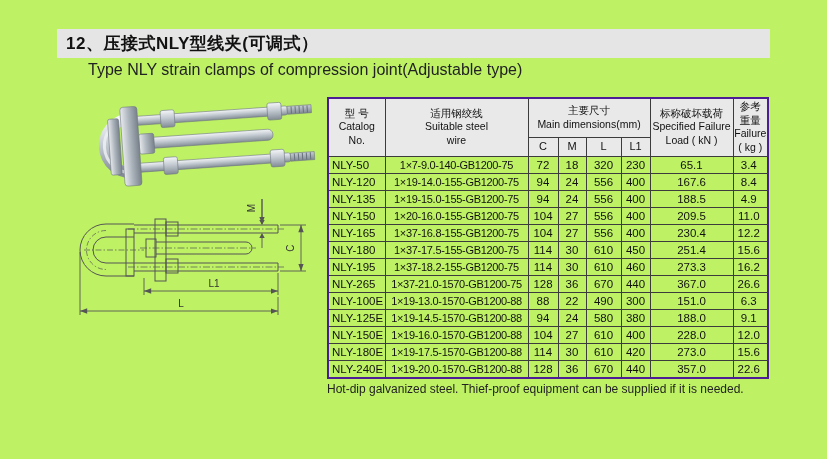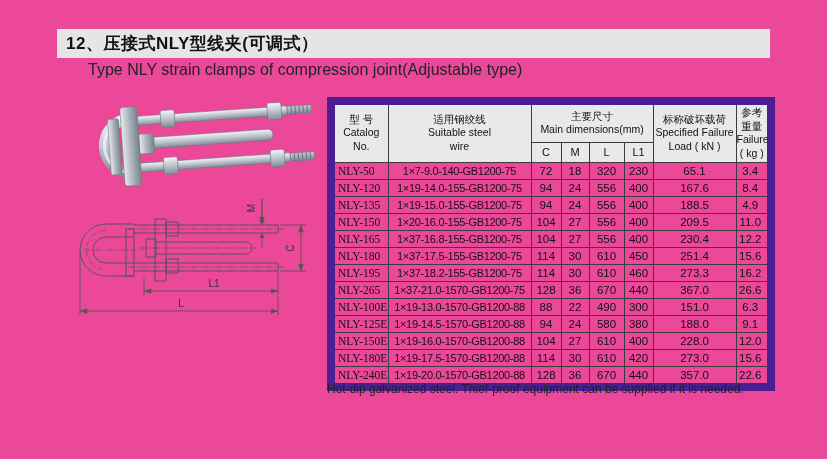--- a/index.html
+++ b/index.html
@@ -4,21 +4,21 @@
 <style>
   * { margin: 0; padding: 0; box-sizing: border-box; }
   html, body { background: #ffffff; }
   body {
     width: 827px; height: 459px;
     position: relative;
     font-family: "Liberation Sans", "DejaVu Sans", sans-serif;
     color: #1a1a1a;
     overflow: hidden;
   }
-  .page { position: absolute; inset: 0; background: #ec4899; }
+  .page { position: absolute; inset: 0; background: #bef264; }
 
   .title-bar {
     position: absolute; left: 57px; top: 29px;
     width: 713px; height: 29px;
     background: #e5e5e5;
     display: flex; align-items: center;
     padding-left: 9px;
     font-size: 17px; font-weight: bold; color: #111;
     letter-spacing: 0.5px;
   }
@@ -28,37 +28,37 @@
   }
 
   .photo-wrap { position: absolute; left: 66px; top: 98px; width: 254px; height: 114px; }
   .drawing-wrap { position: absolute; left: 56px; top: 196px; width: 266px; height: 152px; }
 
   table.spec {
     position: absolute; left: 327px; top: 97px;
     border-collapse: collapse; table-layout: fixed;
     width: 440px;
     font-family: "Liberation Sans", "DejaVu Sans", sans-serif;
-    border: 8px solid #4c1d95;
+    border: 2px solid #4c1d95;
   }
   .spec th, .spec td { border: 1px solid #3c3c3c; }
   .spec thead th {
     background: #e9e9e9;
     font-weight: normal; font-size: 10.5px; line-height: 1.3;
     white-space: pre-line; text-align: center; vertical-align: middle;
     padding: 1px 0; color: #111;
   }
   .spec thead tr.main-hdr th { height: 37px; }
   .spec thead tr.sub-hdr th { height: 18px; font-size: 11px; }
   .spec td {
     font-size: 11.5px; height: 16px; line-height: 16px;
     padding: 0 1px; text-align: center; white-space: nowrap;
     overflow: hidden; color: #111;
   }
-  .spec td.col-catalog { text-align: left; padding-left: 3px; font-family: Liberation Serif, serif; }
+  .spec td.col-catalog { text-align: left; padding-left: 3px; }
   .spec td.col-wire { font-size: 11px; letter-spacing: -0.3px; }
   .spec td.col-weight { text-align: center; padding-right: 4px; }
 
   .notes { position: absolute; left: 327px; top: 382px; }
   .note-zh { font-size: 10.5px; color: #222; margin-bottom: 3px; }
   .note-en { font-size: 12px; color: #222; }
 
   svg text { font-family: "Liberation Sans", "DejaVu Sans", sans-serif; }
 </style>
 </head>

